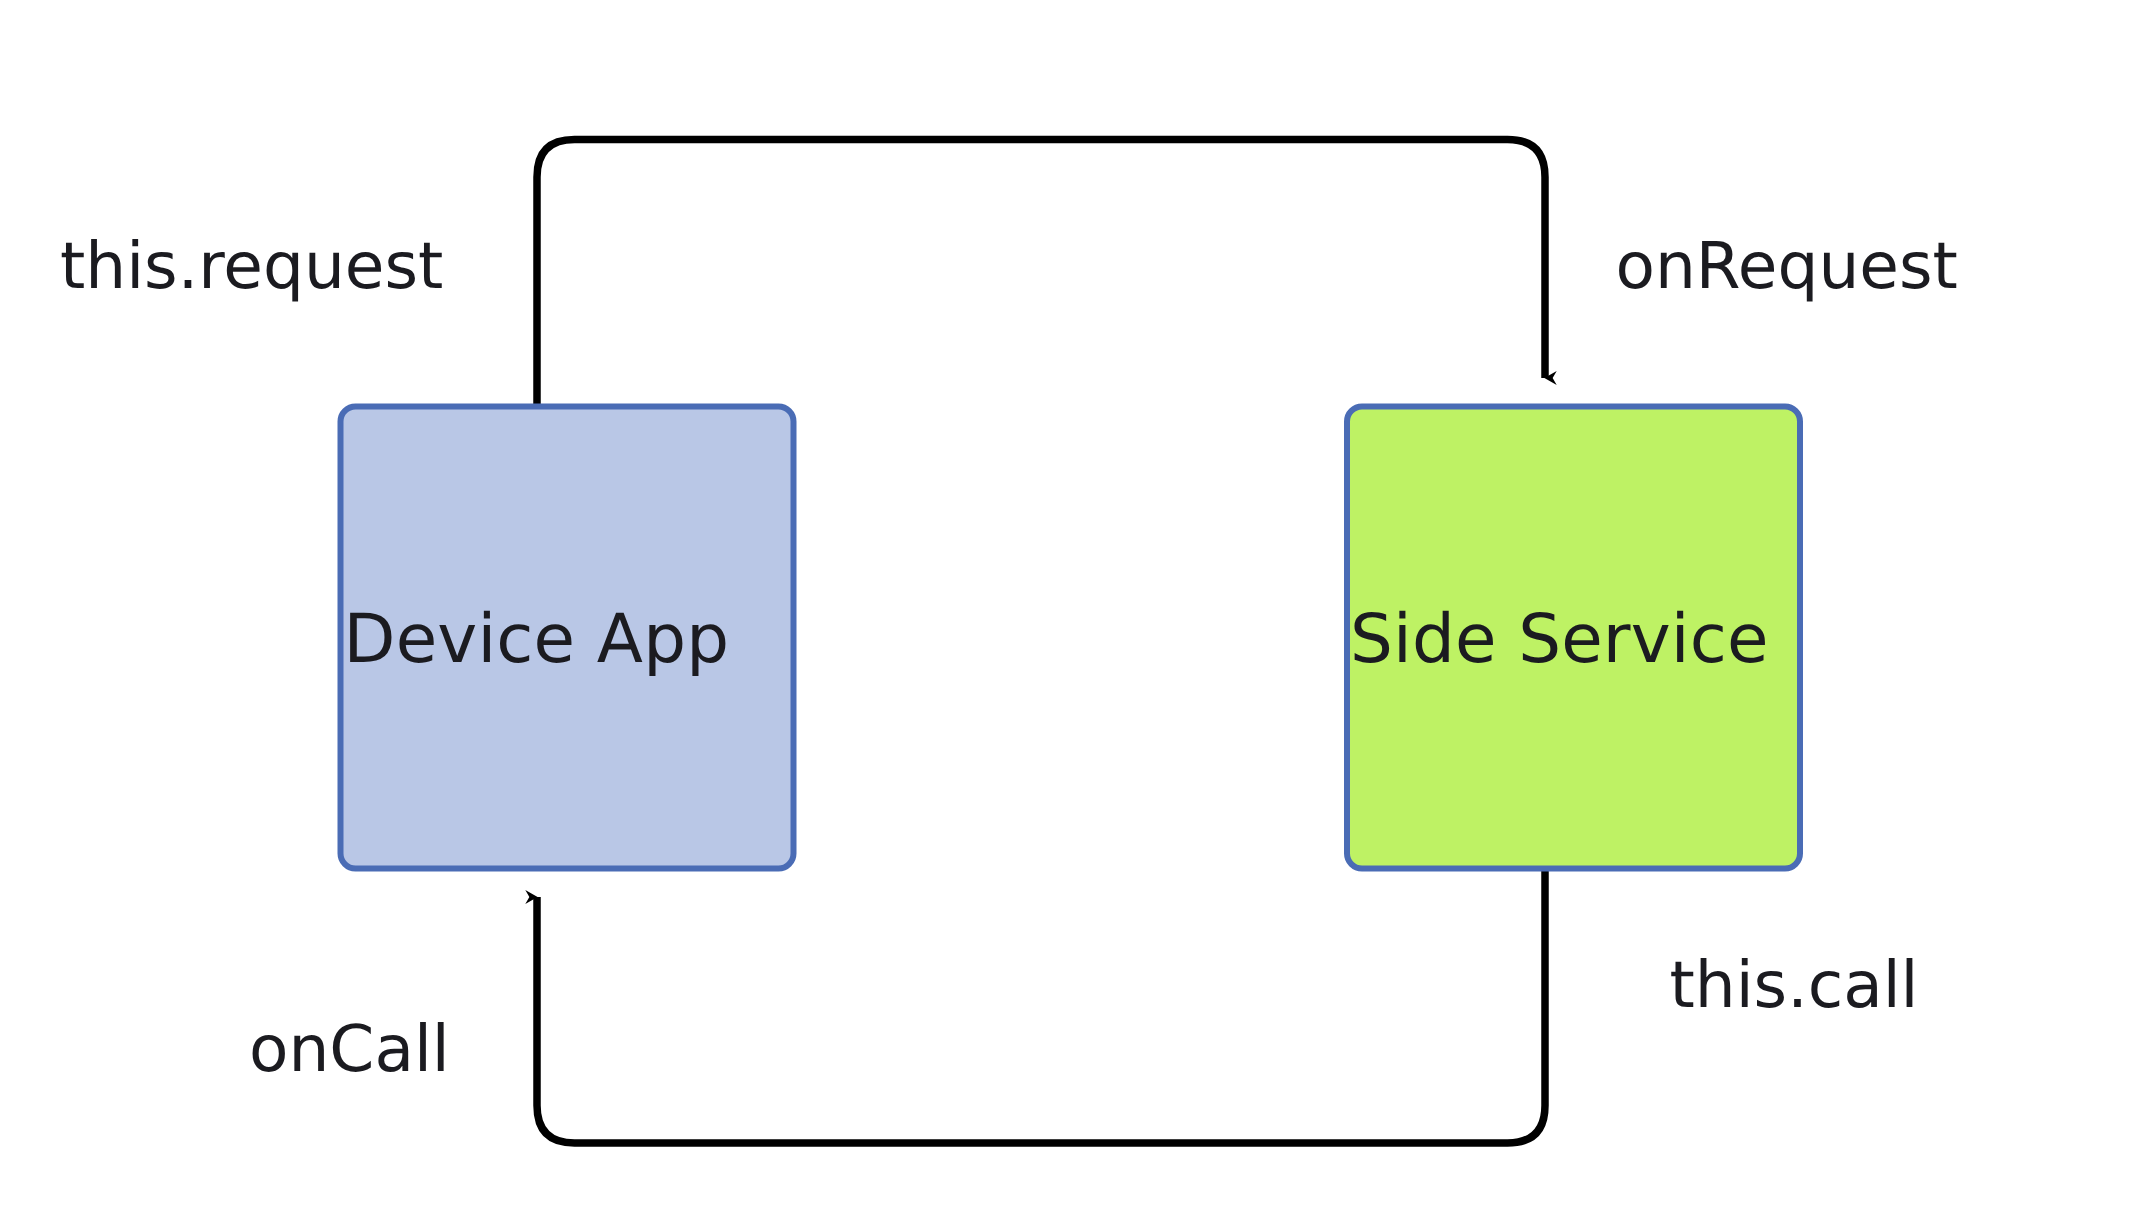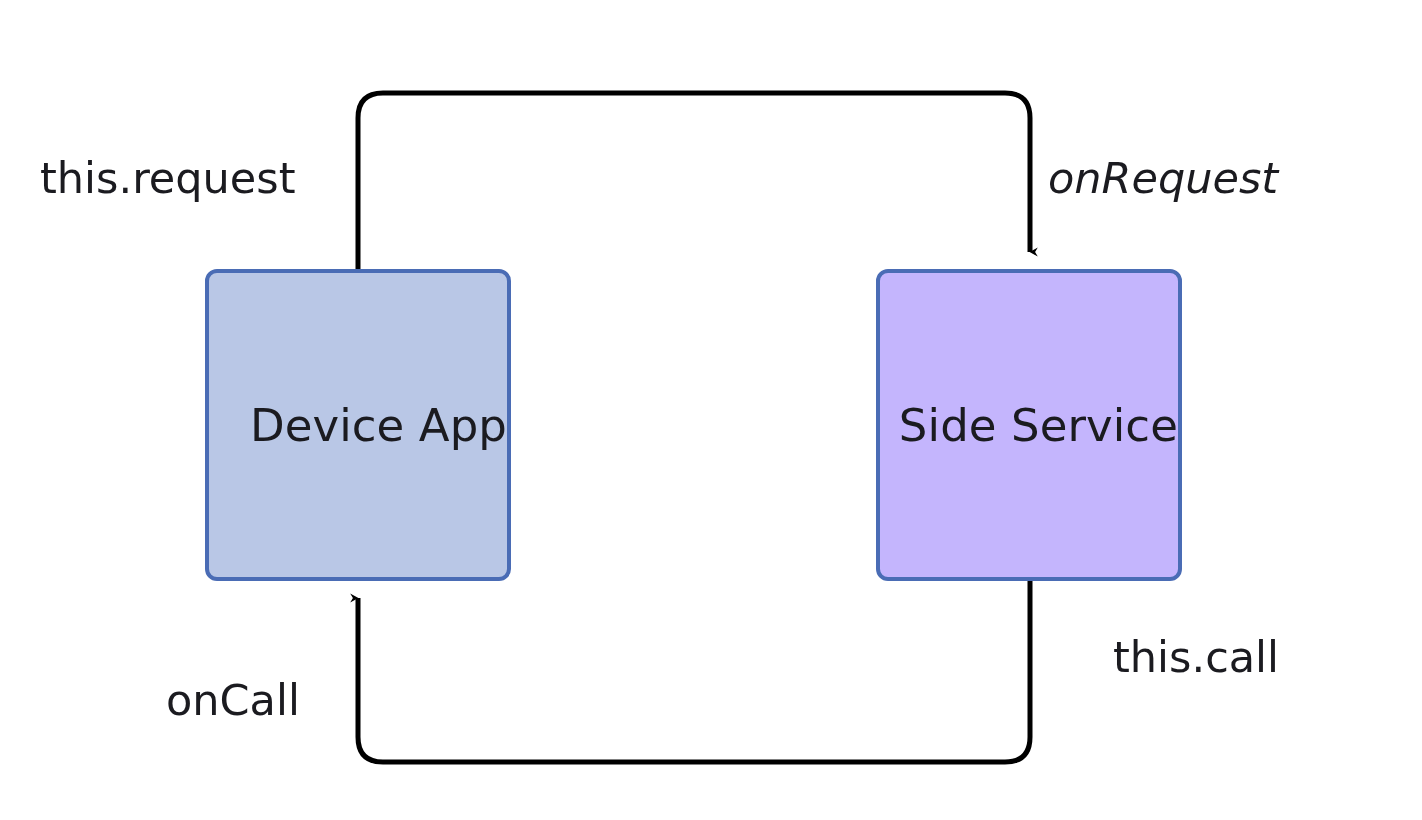--- a/index.html
+++ b/index.html
@@ -25,24 +25,25 @@
     left: 0;
     top: 0;
     width: 1422px;
     height: 820px;
   }
   .node {
     position: absolute;
     box-sizing: border-box;
     display: flex;
     align-items: center;
-    justify-content: flex-end;
+    justify-content: flex-start;
     border-style: solid;
     border-width: 4px;
     border-radius: 12px;
+    margin-left: 20px;
   }
   .node-label {
     font-size: 45px;
     line-height: 1;
     color: #1b1b20;
     letter-spacing: 0.1px;
     white-space: nowrap;
   }
   .edge-label {
     position: absolute;
@@ -69,25 +70,25 @@
 
     <path d="M 358 271 L 358 118 Q 358 93 383 93 L 1005 93 Q 1030 93 1030 118 L 1030 252" fill="none" stroke="#000000" stroke-width="5" stroke-linecap="butt" stroke-linejoin="round" marker-end="url(#arrow-down)"></path>
 
     <path d="M 1030 579 L 1030 737 Q 1030 762 1005 762 L 383 762 Q 358 762 358 737 L 358 598" fill="none" stroke="#000000" stroke-width="5" stroke-linecap="butt" stroke-linejoin="round" marker-end="url(#arrow-up)"></path>
   </svg>
 
   <div class="node" style="left:205px; top:269px; width:306px; height:312px; background:#b9c7e6; border-color:#4a6cb5;">
     <span class="node-label">Device App</span>
   </div>
 
-  <div class="node" style="left:876px; top:269px; width:306px; height:312px; background:#c4b5fd; border-color:#4a6cb5;">
+  <div class="node" style="left:876px; top:269px; width:306px; height:312px; background:#bef264; border-color:#4a6cb5;">
     <span class="node-label">Side Service</span>
   </div>
 
   <div class="edge-label" style="left:40px; top:157px;">this.request</div>
 
-  <div class="edge-label" style="left:1048px; top:157px;font-style:italic;">onRequest</div>
+  <div class="edge-label" style="left:1077px; top:157px;">onRequest</div>
 
   <div class="edge-label" style="left:166px; top:663px;margin-top:16px;">onCall</div>
 
   <div class="edge-label" style="left:1113px; top:636px;">this.call</div>
 
 </div>
 
 </body></html>

